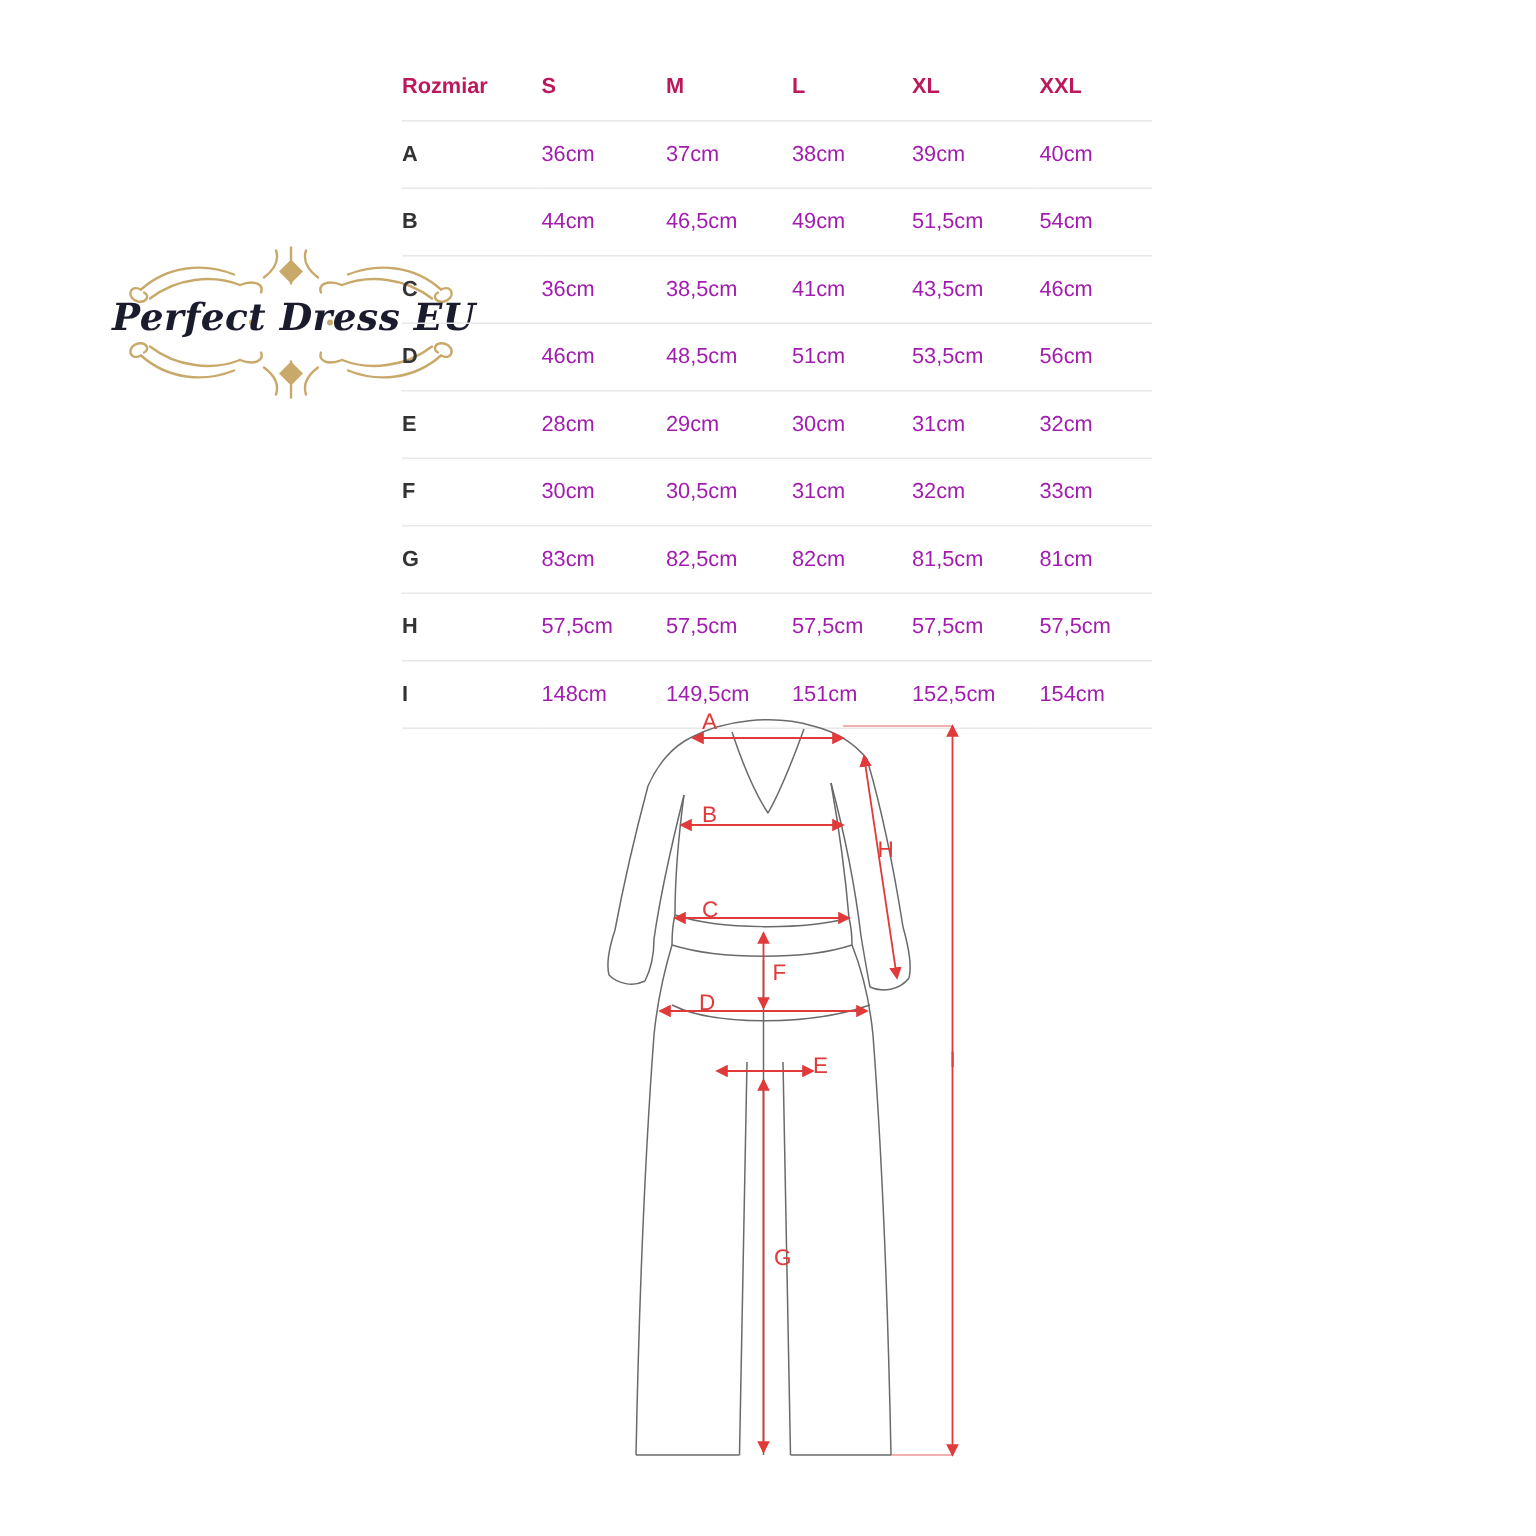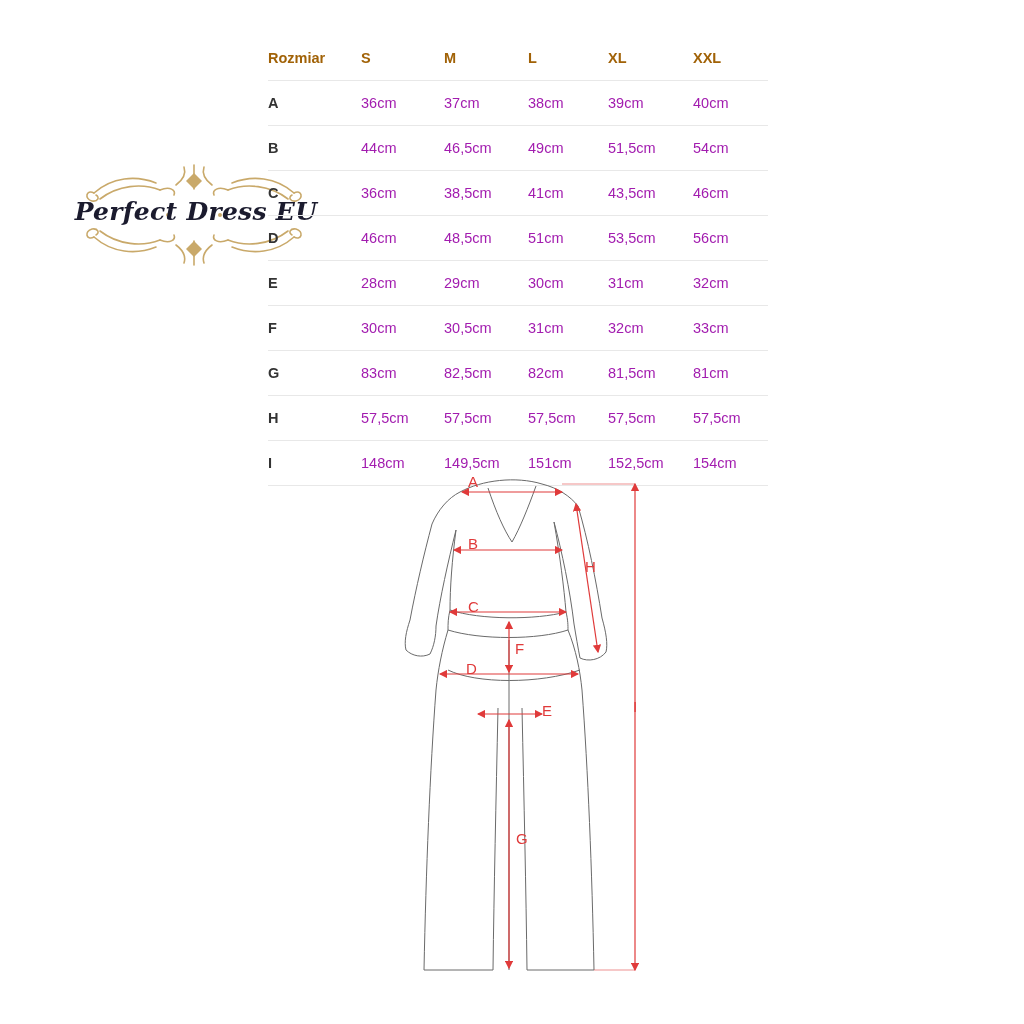--- a/index.html
+++ b/index.html
@@ -30,21 +30,21 @@
     padding: 0;
     height: 44px;
     vertical-align: middle;
     font-weight: normal;
     color: #a21caf;
     border-bottom: 1px solid #e8e8e8;
   }
   #size-table thead th {
     font-weight: bold;
     font-size: 14.5px;
-    color: #a16207;
+    color: #be185d;
   }
   #size-table tbody td.rowhead {
     font-weight: bold;
     color: #333;
   }
   
   #size-table col.c0 { width: 93px; }
   #size-table col.c1 { width: 83px; }
   #size-table col.c2 { width: 84px; }
   #size-table col.c3 { width: 80px; }

